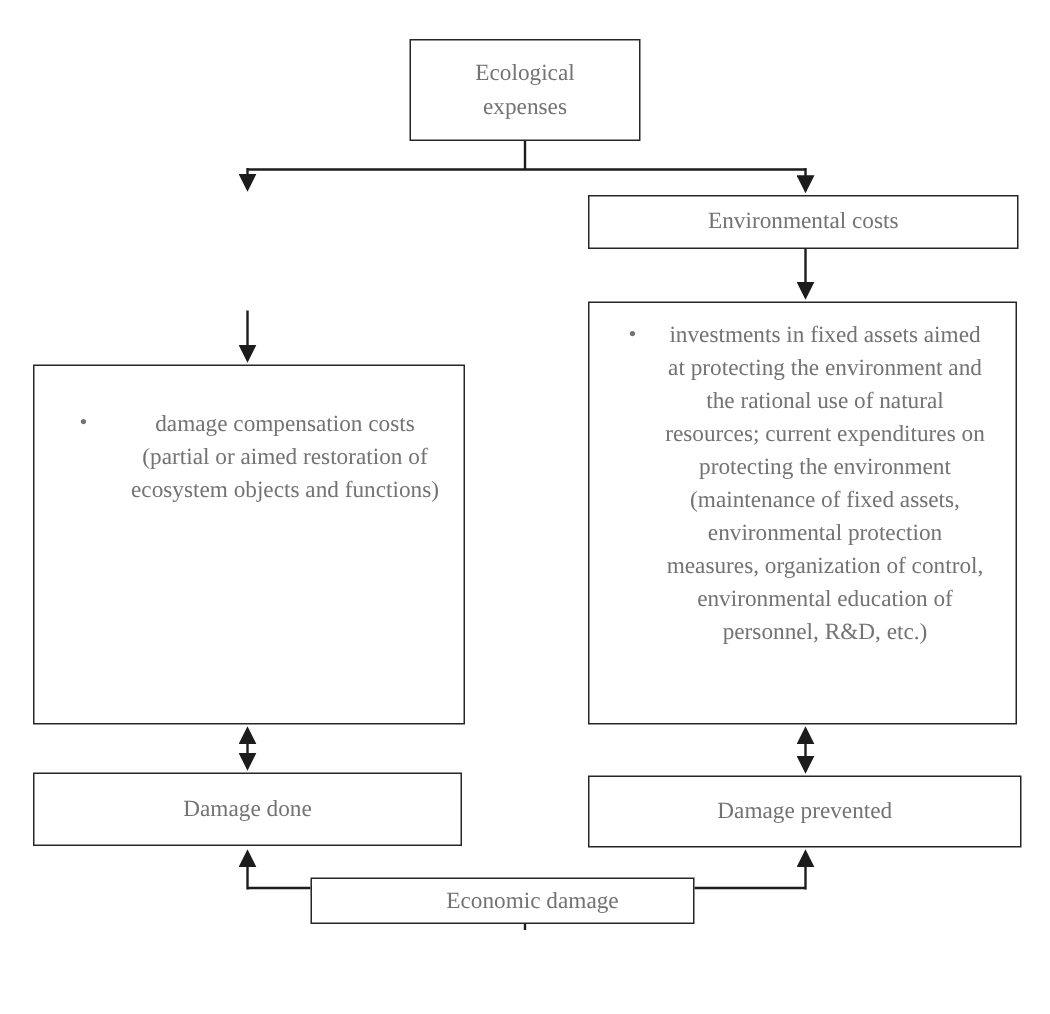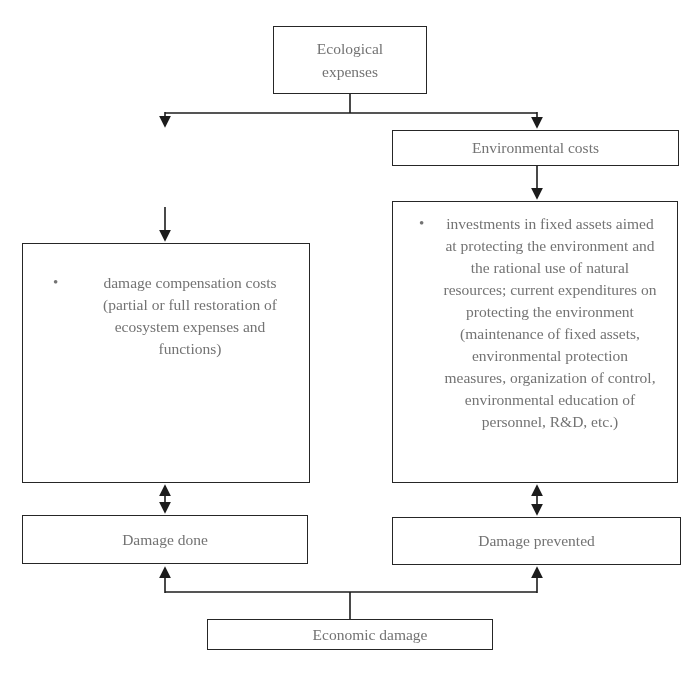--- a/index.html
+++ b/index.html
@@ -40,21 +40,21 @@
   .node-compensations  { left: 22px;  top: 129px; width: 288px; height: 78px; }
   .node-compensations .label { max-width: 245px; line-height: 1.55; }
 
   .node-envcosts       { left: 392px; top: 130px; width: 287px; height: 36px; }
 
   .node-leftdetail     { left: 22px;  top: 243px; width: 288px; height: 240px; }
   .node-rightdetail    { left: 392px; top: 201px; width: 286px; height: 282px; }
 
   .node-damagedone     { left: 22px;  top: 515px; width: 286px; height: 49px; }
   .node-damageprev     { left: 392px; top: 517px; width: 289px; height: 48px; }
-  .node-econdamage     { left: 207px; top: 619px; width: 286px; height: 31px; padding-left: 40px; }
+  .node-econdamage     { left: 207px; top: 585px; width: 256px; height: 31px; padding-left: 40px; }
 
   .bullet-item {
     display: flex;
     align-items: flex-start;
   }
   .node-leftdetail .bullet-item  { padding: 28px 10px 0 30px; }
   .node-rightdetail .bullet-item { padding: 11px 10px 0 26px; }
   .bullet-glyph {
     flex: 0 0 auto;
     font-size: 15px;
@@ -107,21 +107,21 @@
   </div>
 
 
   <div class="node centered node-envcosts">
     <span class="label">Environmental costs</span>
   </div>
 
   <div class="node node-leftdetail">
     <div class="bullet-item">
       <span class="bullet-glyph">•</span>
-      <span class="bullet-text">damage compensation costs (partial or full restoration of ecosystem expenses and functions)</span>
+      <span class="bullet-text">damage compensation costs (partial or aimed restoration of ecosystem objects and functions)</span>
     </div>
   </div>
 
   <div class="node node-rightdetail">
     <div class="bullet-item">
       <span class="bullet-glyph">•</span>
       <span class="bullet-text">investments in fixed assets aimed at protecting the environment and the rational use of natural resources; current expenditures on protecting the environment (maintenance of fixed assets, environmental protection measures, organization of control, environmental education of personnel, R&amp;D, etc.)</span>
     </div>
   </div>
 

